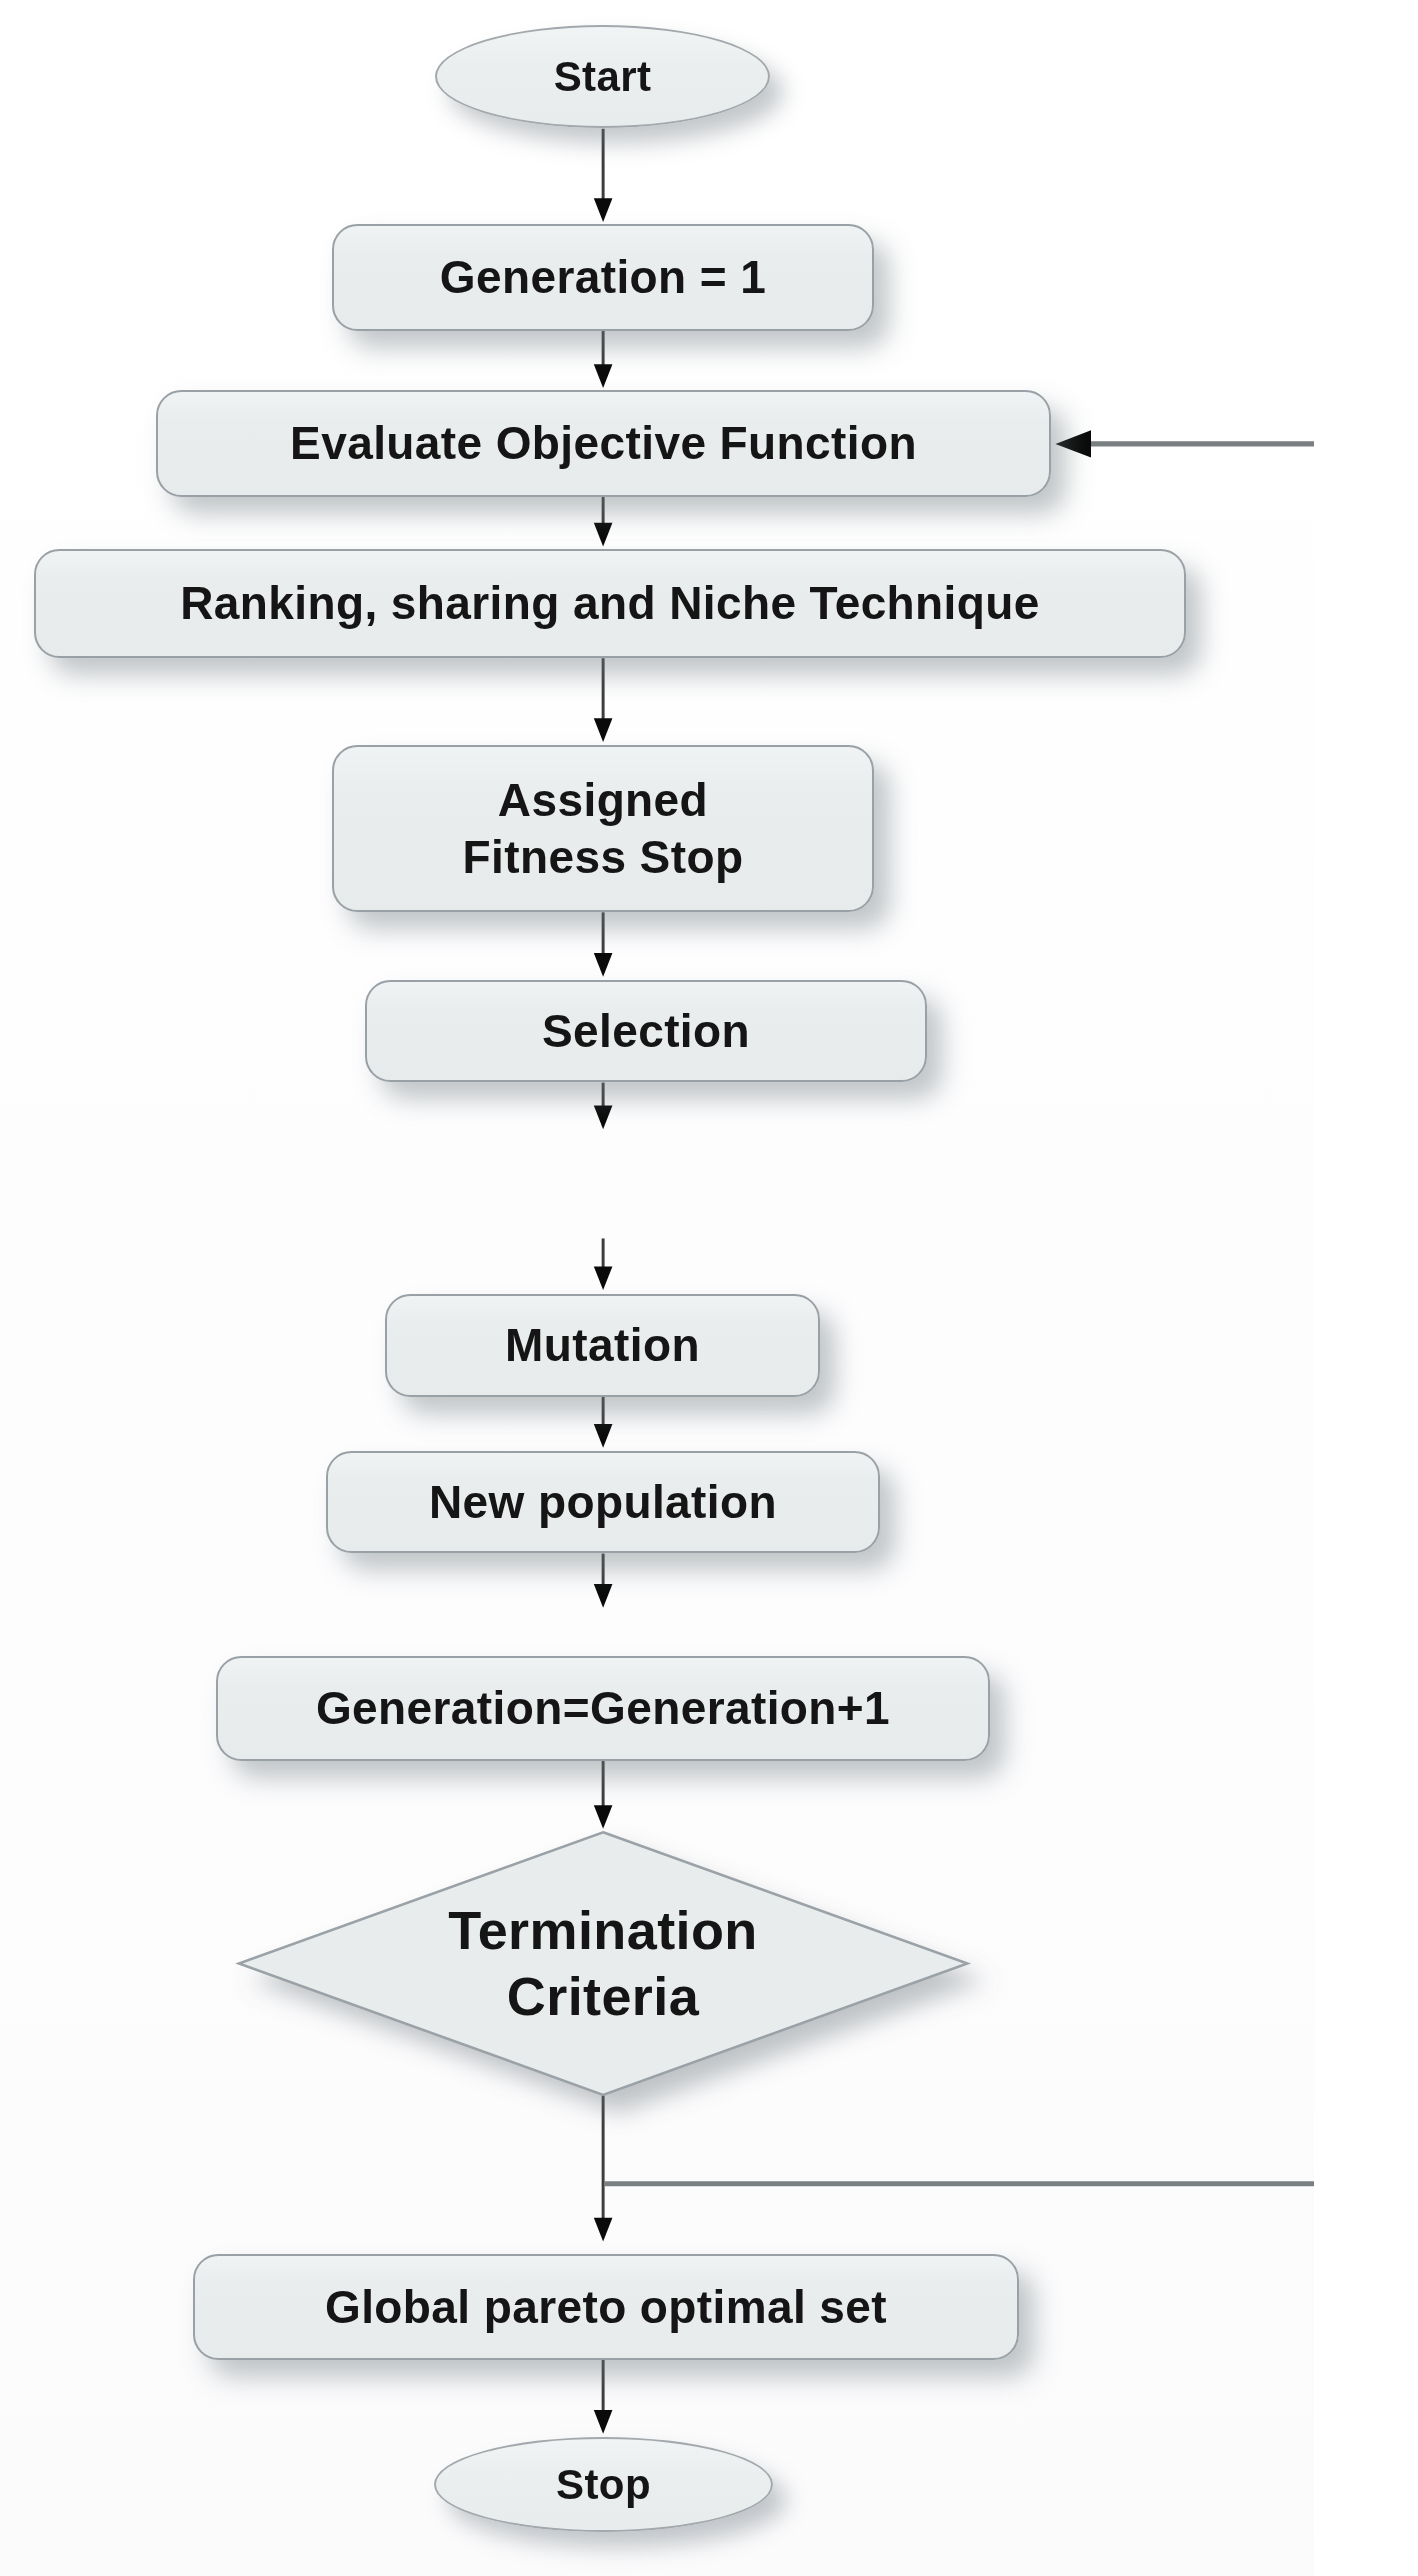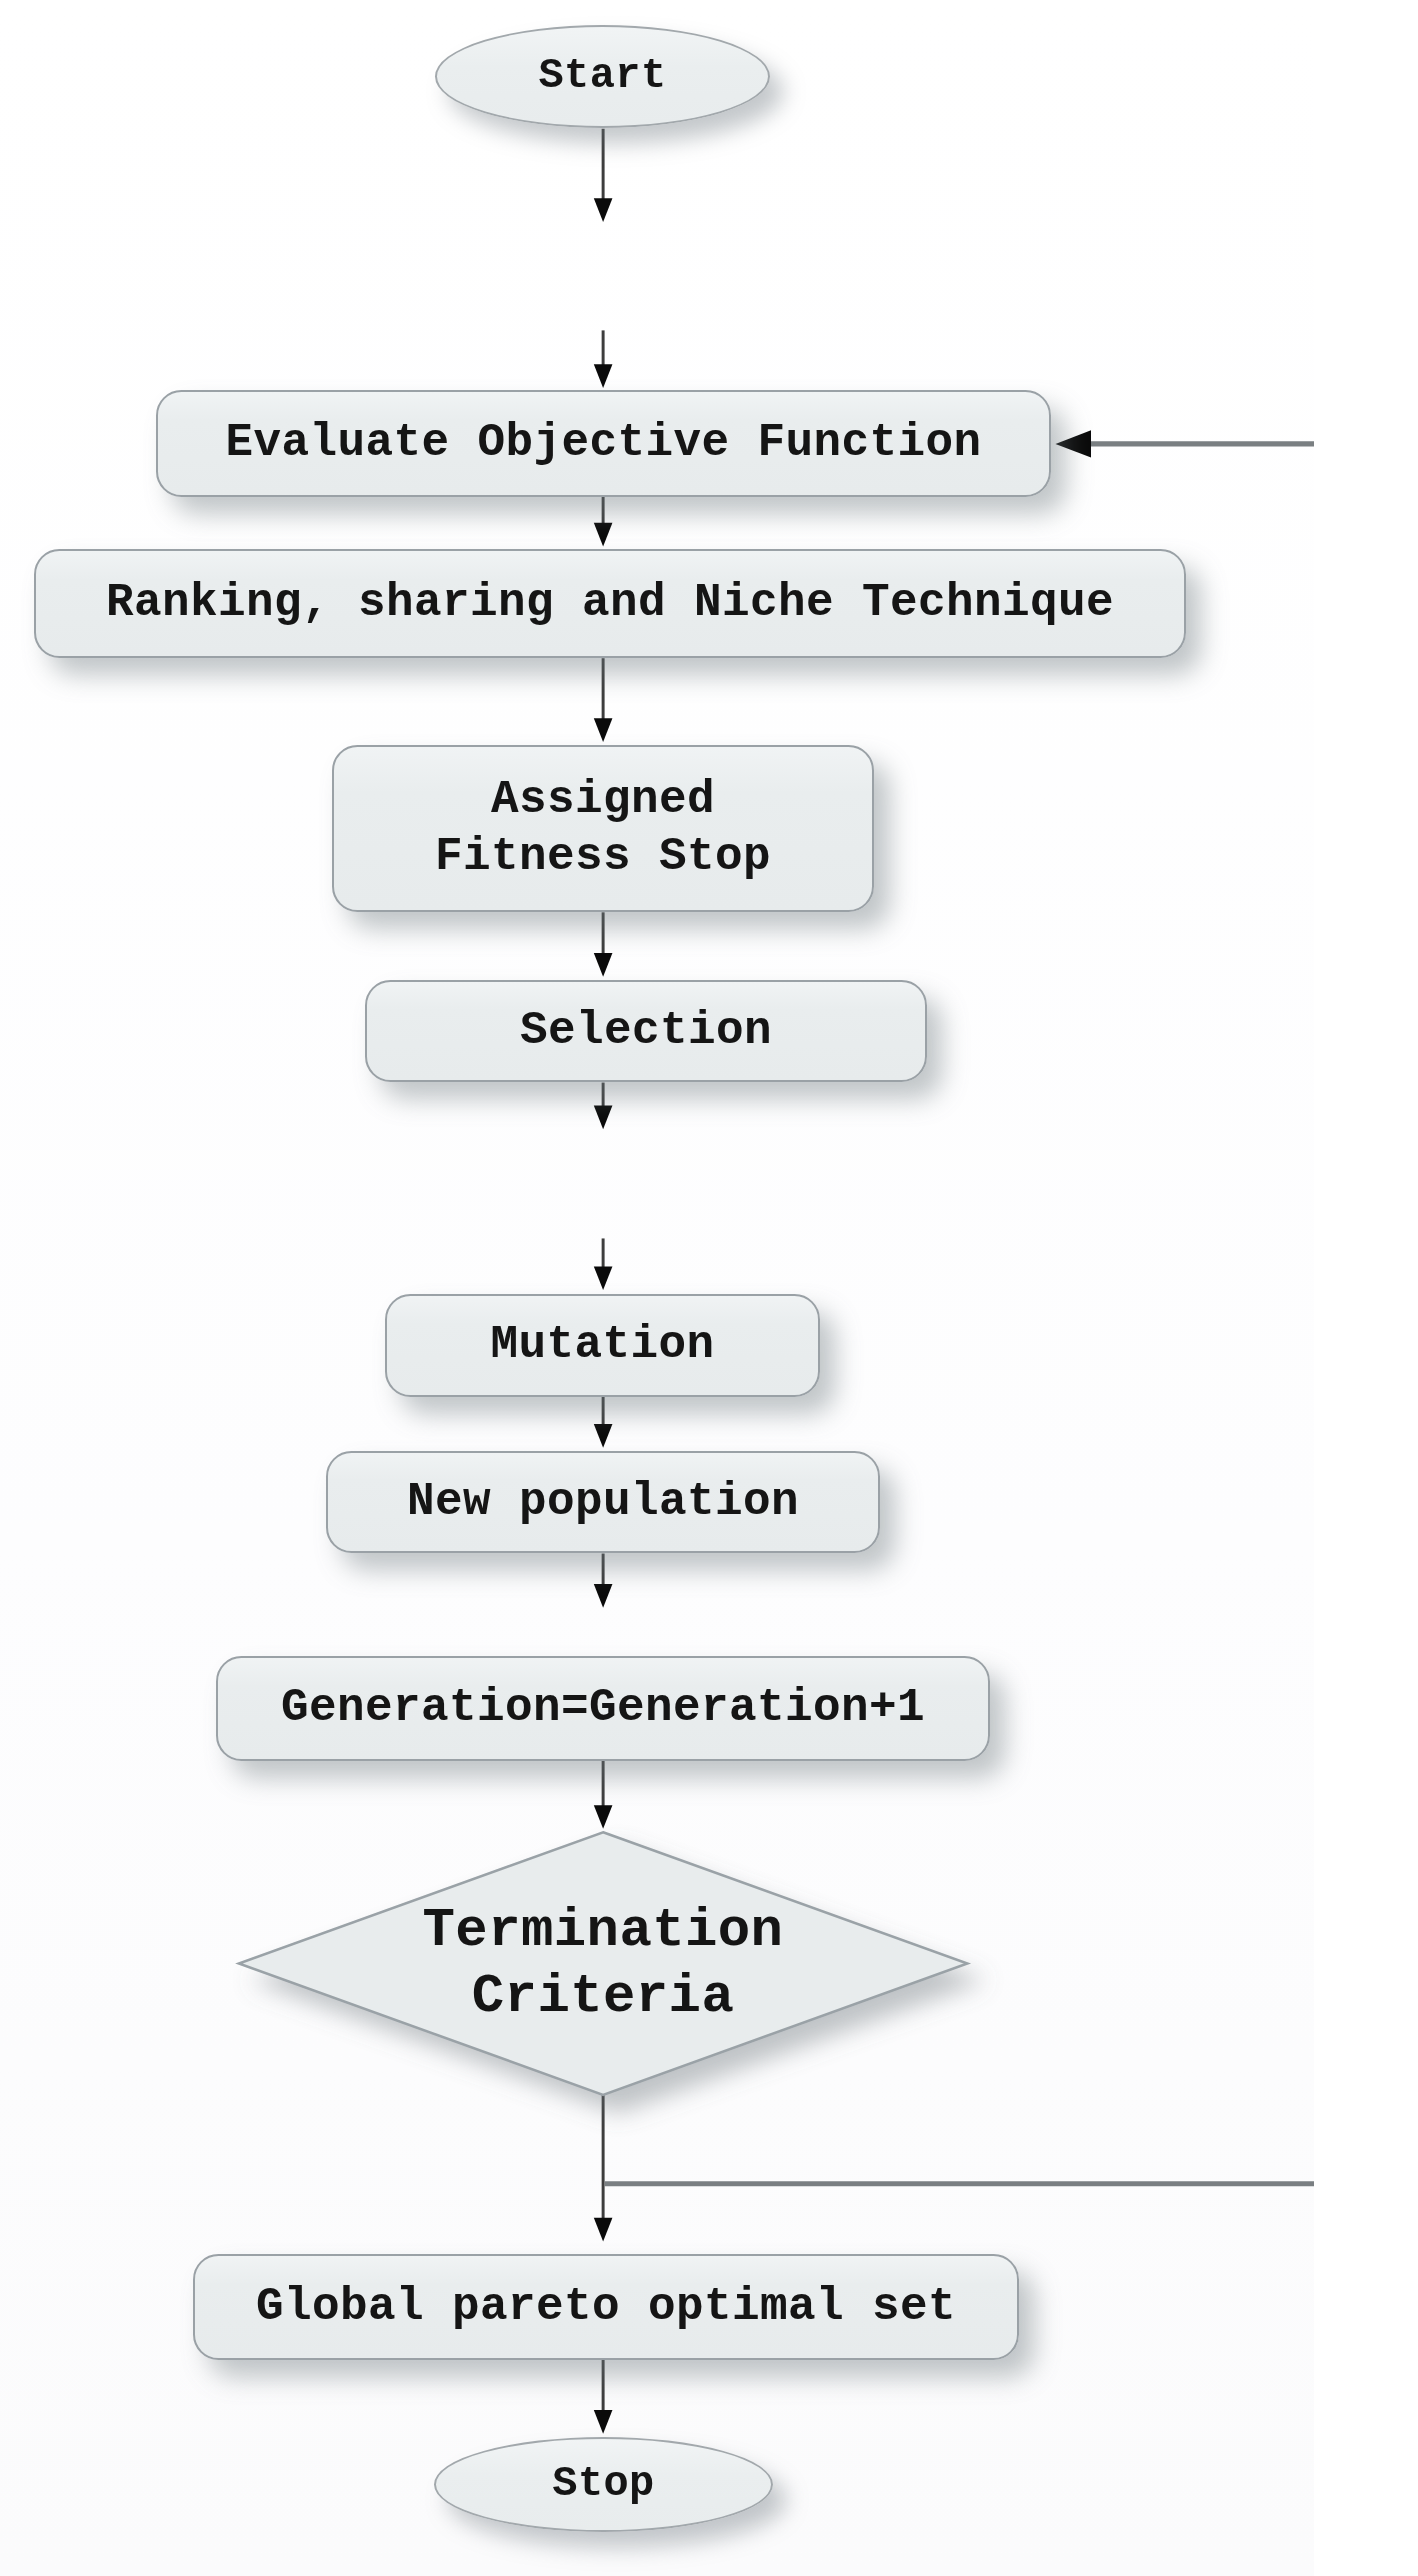--- a/index.html
+++ b/index.html
@@ -1,20 +1,20 @@
 <!DOCTYPE html>
 <html style="font-size:13.6px"><head>
 <meta charset="utf-8">
 <style>
   html,body{margin:0;padding:0;background:#ffffff;}
   .canvas{
     position:relative;
     width:1314px;height:2576px;
     background:linear-gradient(180deg,#ffffff 0%,#fdfdfe 60%,#fbfbfc 100%);
-    font-family:Liberation Mono, monospace;
+    font-family:Liberation Sans, sans-serif;
     overflow:hidden;
   }
   .connectors{position:absolute;left:0;top:0;}
   .node{
     position:absolute;
     display:flex;align-items:center;justify-content:center;
     text-align:center;
     color:#151515;
     font-size:46px;font-weight:600;letter-spacing:0.4px;
     white-space:pre-line;line-height:1.22;
@@ -82,20 +82,21 @@
       <polygon points="712,2159 701,2131 723,2131"></polygon>
       <polygon points="712,2646 701,2618 723,2618"></polygon>
       <polygon points="712,2873 701,2845 723,2845"></polygon>
     </g>
 
     <polygon points="712,2163 1142,2318 712,2473 282,2318" fill="#e8eced" stroke="#9aa2a7" stroke-width="3" filter="url(#ds)"></polygon>
   </svg>
 
   <div class="node terminator" style="left:435px;top:25.4px;width:335px;height:103px;">Start</div>
 
+  <div class="node box" style="left:332px;top:224px;width:542px;height:107px;">Generation = 1</div>
 
   <div class="node box" style="left:156px;top:390px;width:895px;height:107px;">Evaluate Objective Function</div>
 
   <div class="node box" style="left:34px;top:549px;width:1152px;height:109px;">Ranking, sharing and Niche Technique</div>
 
   <div class="node box" style="left:332px;top:745px;width:542px;height:167px;">Assigned
 Fitness Stop</div>
 
   <div class="node box" style="left:322px;top:980px;width:562px;height:102px;margin-left:43px;">Selection</div>
 

